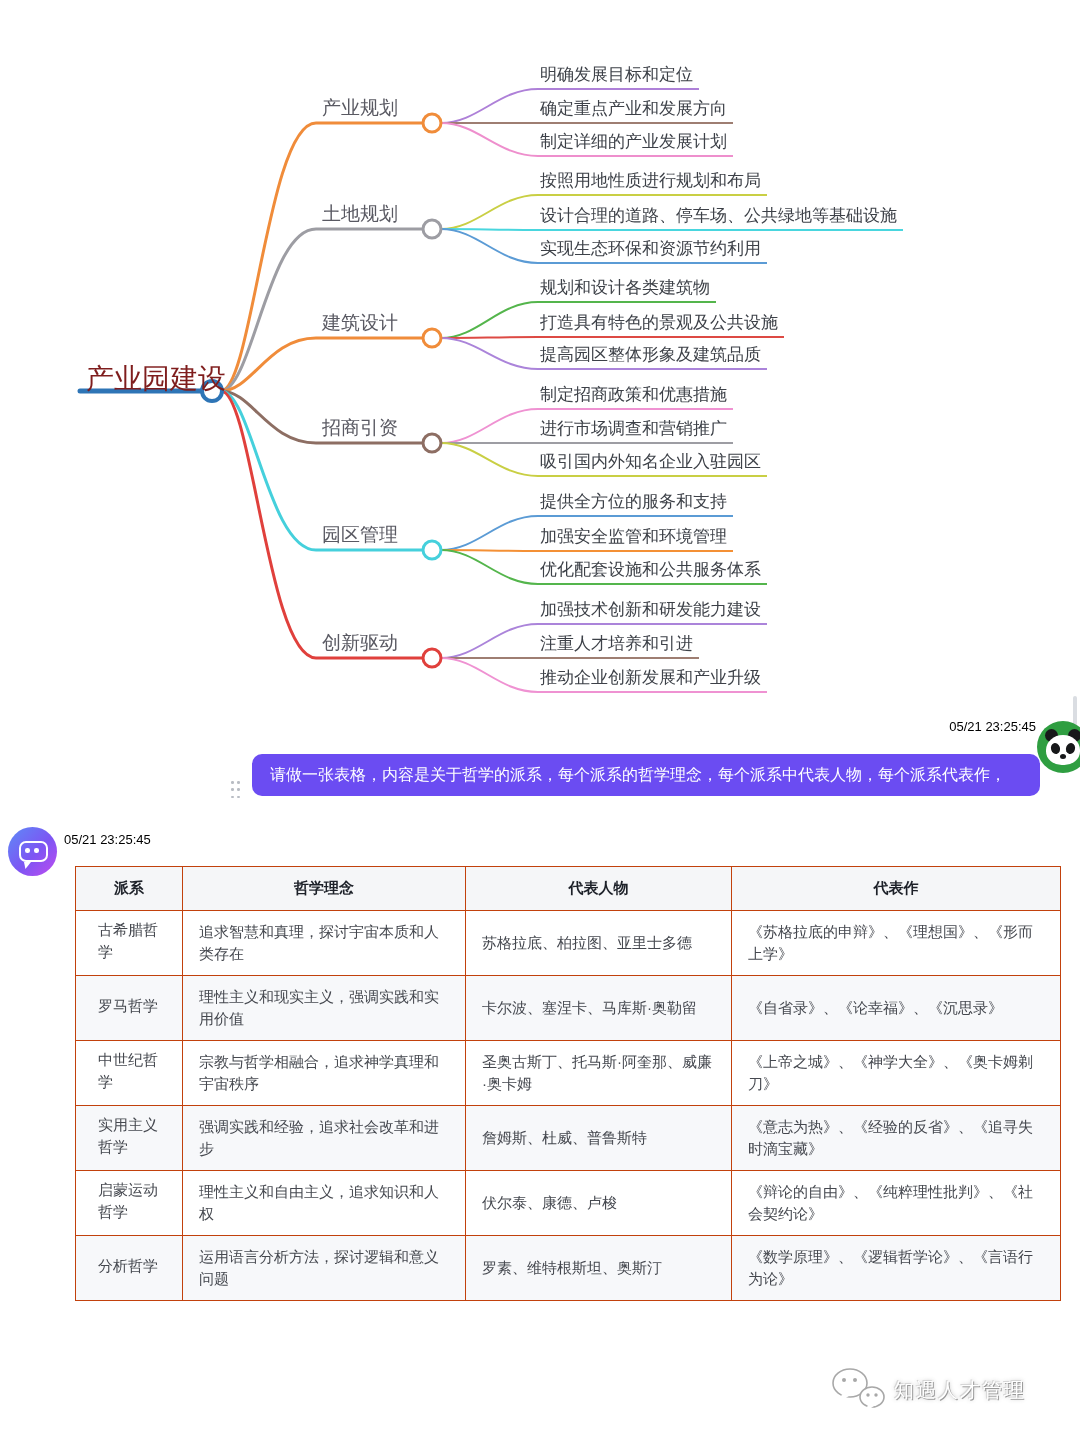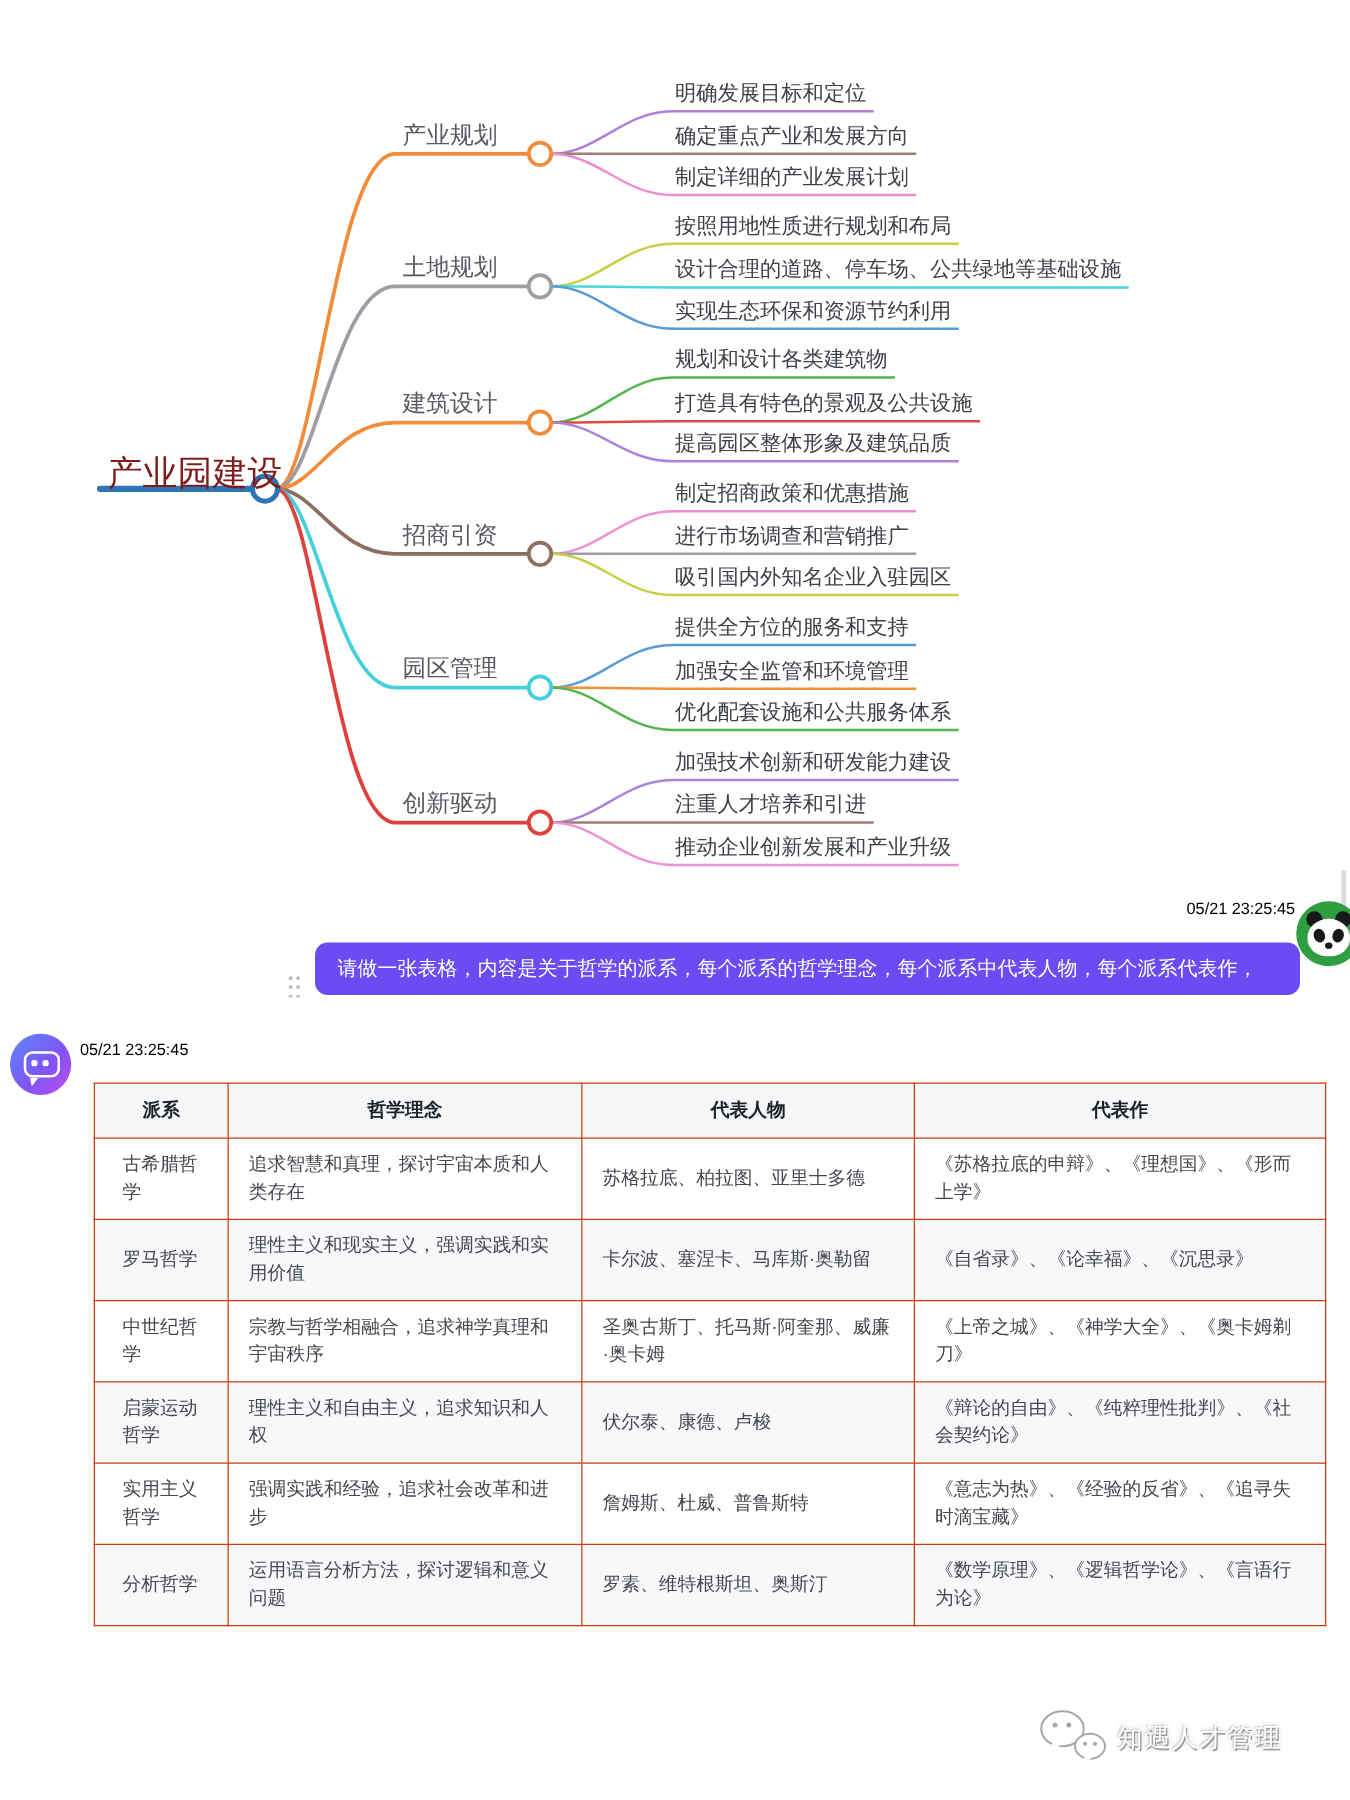--- a/index.html
+++ b/index.html
@@ -42,21 +42,21 @@
   .ai-avatar .eye.l{left:4px;} .ai-avatar .eye.r{left:13px;}
   .ai-avatar .tail{position:absolute;left:16px;top:35px;width:7px;height:7px;background:#fff;
                    clip-path:polygon(0 0,100% 0,20% 100%);}
   .ai-ts{top:832px;left:64px;}
   
   .tbl-wrap{position:absolute;left:75px;top:866px;width:985px;}
   table{border-collapse:collapse;width:985px;table-layout:fixed;background:#fff;}
   th,td{border:1px solid #c2410c;box-sizing:border-box;vertical-align:middle;}
   th{background:#f5f6f8;color:#1d2129;font-size:15px;font-weight:bold;height:44px;text-align:center;padding:6px;}
   td{color:#45484f;font-size:15px;line-height:22px;padding:10px 16px;text-align:left;word-break:break-all;}
-  td:first-child{padding:10px 12px 10px 22px;}
+  td:first-child{padding:10px 12px 10px 22px;font-family:Liberation Mono, monospace;}
   tbody tr:nth-child(even) td{background:#f7f8fa;}
   
   .watermark{position:absolute;left:828px;top:1364px;display:flex;align-items:center;gap:4px;pointer-events:none;}
   .watermark .txt{font-size:20px;letter-spacing:2px;color:#fff;white-space:nowrap;
      text-shadow:1px 1px 0 #9a9a9a,-1px -1px 0 #d6d6d6,0 0 4px rgba(80,80,80,.45);}
 </style>
 </head>
 <body>
 
 <div class="page">
@@ -186,30 +186,30 @@
             <td>卡尔波、塞涅卡、马库斯·奥勒留</td>
             <td>《自省录》、《论幸福》、《沉思录》</td>
           </tr>
           <tr>
             <td>中世纪哲学</td>
             <td>宗教与哲学相融合，追求神学真理和宇宙秩序</td>
             <td>圣奥古斯丁、托马斯·阿奎那、威廉·奥卡姆</td>
             <td>《上帝之城》、《神学大全》、《奥卡姆剃刀》</td>
           </tr>
           <tr>
+            <td>实用主义哲学</td>
+            <td>强调实践和经验，追求社会改革和进步</td>
+            <td>詹姆斯、杜威、普鲁斯特</td>
+            <td>《意志为热》、《经验的反省》、《追寻失时滴宝藏》</td>
+          </tr>
+          <tr>
             <td>启蒙运动哲学</td>
             <td>理性主义和自由主义，追求知识和人权</td>
             <td>伏尔泰、康德、卢梭</td>
             <td>《辩论的自由》、《纯粹理性批判》、《社会契约论》</td>
-          </tr>
-          <tr>
-            <td>实用主义哲学</td>
-            <td>强调实践和经验，追求社会改革和进步</td>
-            <td>詹姆斯、杜威、普鲁斯特</td>
-            <td>《意志为热》、《经验的反省》、《追寻失时滴宝藏》</td>
           </tr>
           <tr>
             <td>分析哲学</td>
             <td>运用语言分析方法，探讨逻辑和意义问题</td>
             <td>罗素、维特根斯坦、奥斯汀</td>
             <td>《数学原理》、《逻辑哲学论》、《言语行为论》</td>
           </tr>
         </tbody>
     </table>
   </div>

